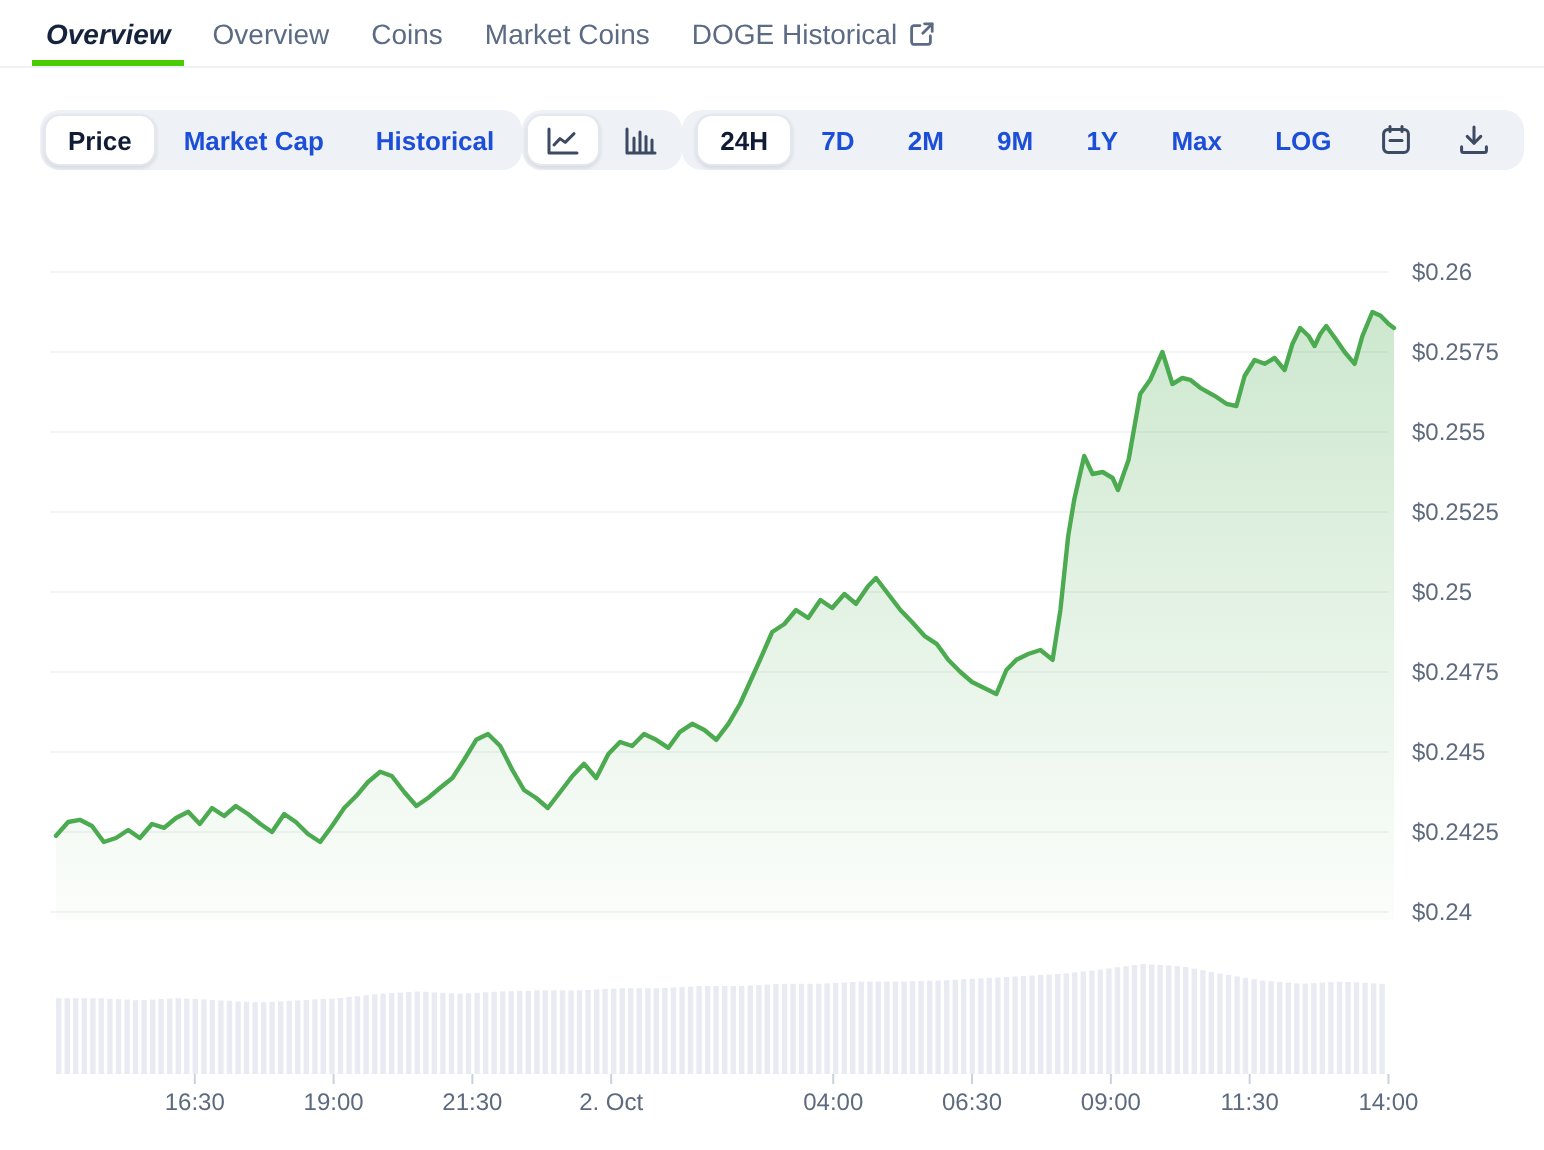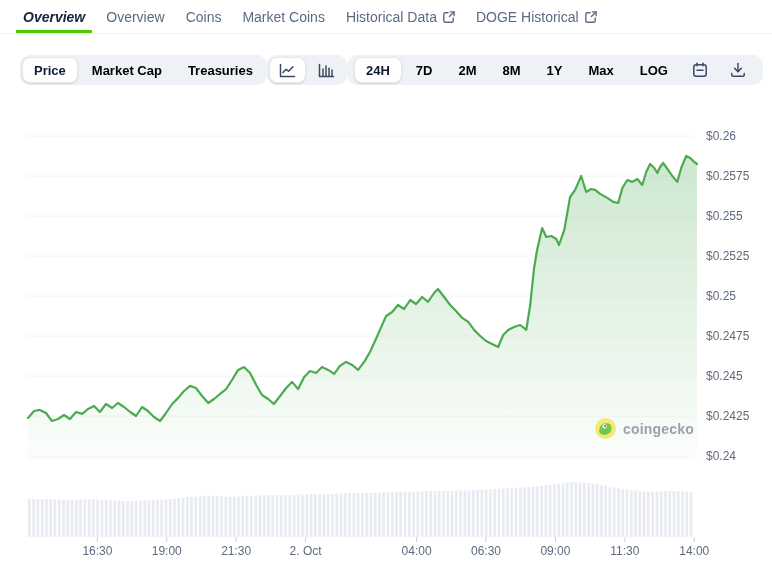--- a/index.html
+++ b/index.html
@@ -26,21 +26,21 @@
 
   
   .toolbar { display:flex; align-items:center; margin:21px 10px 0 20px; height:30px; }
   .seg {
     background:#eef1f6; border-radius:10px; display:flex; align-items:center;
     padding:2px; gap:2px; height:30px;
   }
   .seg-btn {
     border:1px solid transparent; background:transparent; cursor:pointer;
     font-family:"Liberation Sans", sans-serif; font-size:13px; font-weight:600;
-    color:#000000; padding:0 11px; height:26px; border-radius:8px;
+    color:#1d4ed8; padding:0 11px; height:26px; border-radius:8px;
     display:flex; align-items:center; gap:4px; white-space:nowrap;
   }
   .seg-btn.active {
     background:#fff; color:#101c36; font-weight:700;
     border:1px solid #e3e8ef; box-shadow:0 1px 2px rgba(16,24,40,.12);
   }
   .seg-btn.iconbtn { padding:0 9px; }
   .ranges { flex:1; justify-content:space-between; padding:2px 7px; }
 
   
@@ -62,49 +62,39 @@
       <span>Overview</span>
     </a>
     <a class="tab">
       <span>Overview</span>
     </a>
     <a class="tab">
       <span>Coins</span>
     </a>
     <a class="tab">
       <span>Market Coins</span>
-    </a>
-    <a class="tab">
-      <span>Historical Data</span>
-      <span class="ext-icon">
-        <svg width="12" height="12" viewBox="0 0 12 12" fill="none" stroke="#5c6b84" stroke-width="1.4" stroke-linecap="round" stroke-linejoin="round">
-          <path d="M10.2 7v2.9a1.3 1.3 0 0 1-1.3 1.3H2.1A1.3 1.3 0 0 1 .8 9.9V3.1a1.3 1.3 0 0 1 1.3-1.3H5"></path>
-          <path d="M7.3 .9h3.8v3.8"></path>
-            <path d="M11 1l-4.6 4.6"></path>
-        </svg>
-      </span>
     </a>
     <a class="tab">
       <span>DOGE Historical</span>
       <span class="ext-icon">
         <svg width="12" height="12" viewBox="0 0 12 12" fill="none" stroke="#5c6b84" stroke-width="1.4" stroke-linecap="round" stroke-linejoin="round">
           <path d="M10.2 7v2.9a1.3 1.3 0 0 1-1.3 1.3H2.1A1.3 1.3 0 0 1 .8 9.9V3.1a1.3 1.3 0 0 1 1.3-1.3H5"></path>
           <path d="M7.3 .9h3.8v3.8"></path>
             <path d="M11 1l-4.6 4.6"></path>
         </svg>
       </span>
     </a>
   </nav>
 
   <div class="toolbar">
 
     <div class="seg">
       <button class="seg-btn active">Price</button>
       <button class="seg-btn">Market Cap</button>
-      <button class="seg-btn">Treasuries</button>
+      <button class="seg-btn">Historical</button>
     </div>
 
     <div class="seg">
       <button class="seg-btn iconbtn active">
         <svg width="17" height="15" viewBox="0 0 17 15" fill="none" stroke="#3d4a63" stroke-width="1.5" stroke-linecap="round" stroke-linejoin="round">
           <path d="M1.5 1.5v12h14"></path>
           <path d="M4 9.5l3-3.2 2.6 1.9 4.4-4.4"></path>
         </svg>
       </button>
       <button class="seg-btn iconbtn">
@@ -115,21 +105,21 @@
             <path d="M11 5.2v8"></path>
             <path d="M14 7v6.2"></path>
         </svg>
       </button>
     </div>
 
     <div class="seg ranges">
       <button class="seg-btn active">24H</button>
       <button class="seg-btn">7D</button>
       <button class="seg-btn">2M</button>
-      <button class="seg-btn">8M</button>
+      <button class="seg-btn">9M</button>
       <button class="seg-btn">1Y</button>
       <button class="seg-btn">Max</button>
       <button class="seg-btn">LOG</button>
 
       <button class="seg-btn iconbtn">
         <svg width="16" height="16" viewBox="0 0 16 16" fill="none" stroke="#3d4a63" stroke-width="1.5" stroke-linecap="round" stroke-linejoin="round">
           <rect x="1.8" y="2.8" width="12.4" height="11.4" rx="2.2"></rect>
           <path d="M5 1.2v2.6"></path>
             <path d="M11 1.2v2.6"></path>
             <path d="M5 8.2h6"></path>
@@ -343,23 +333,14 @@
         <line x1="486.0290456431535" y1="452" x2="486.0290456431535" y2="457" stroke="#c9d1db" stroke-width="1"></line>
         <text x="486.0290456431535" y="470" font-size="12" fill="#5d6a7e" text-anchor="middle" font-family="&quot;Liberation Sans&quot;, sans-serif">06:30</text>
         <line x1="555.4273858921161" y1="452" x2="555.4273858921161" y2="457" stroke="#c9d1db" stroke-width="1"></line>
         <text x="555.4273858921161" y="470" font-size="12" fill="#5d6a7e" text-anchor="middle" font-family="&quot;Liberation Sans&quot;, sans-serif">09:00</text>
         <line x1="624.8257261410788" y1="452" x2="624.8257261410788" y2="457" stroke="#c9d1db" stroke-width="1"></line>
         <text x="624.8257261410788" y="470" font-size="12" fill="#5d6a7e" text-anchor="middle" font-family="&quot;Liberation Sans&quot;, sans-serif">11:30</text>
         <line x1="694.2240663900415" y1="452" x2="694.2240663900415" y2="457" stroke="#c9d1db" stroke-width="1"></line>
         <text x="694.2240663900415" y="470" font-size="12" fill="#5d6a7e" text-anchor="middle" font-family="&quot;Liberation Sans&quot;, sans-serif">14:00</text>
       </svg>
 
-    <div class="watermark">
-      <svg width="21" height="21" viewBox="0 0 21 21">
-        <circle cx="10.5" cy="10.5" r="10.5" fill="#F5E876"></circle>
-        <path d="M4.2 13.5 Q3.8 5.6 11 5.2 Q16.6 5.2 16.6 10.2 Q16.6 16 9.6 16.9 Q5.2 17 4.2 13.5 Z" fill="#74C64F"></path>
-        <circle cx="9.6" cy="8.3" r="2.1" fill="#ffffff"></circle>
-        <circle cx="10.1" cy="8.1" r="0.9" fill="#2c3a2c"></circle>
-      </svg>
-      <span>coingecko</span>
-    </div>
   </div>
 </div>
 
 </body></html>

